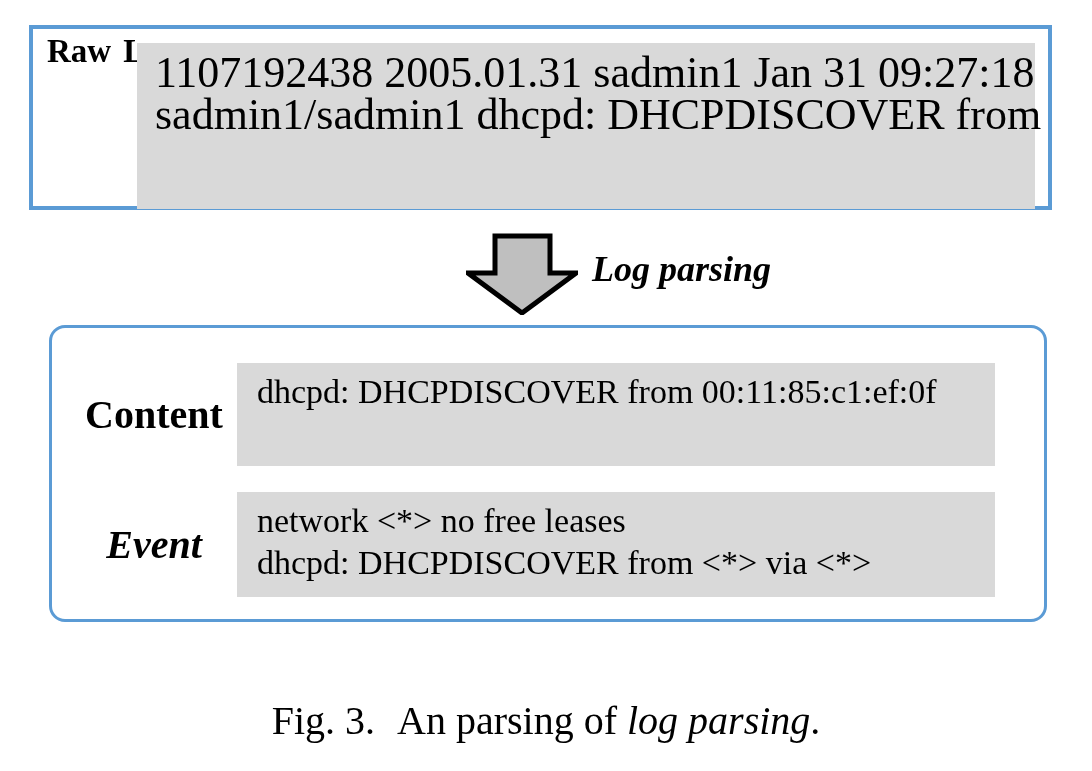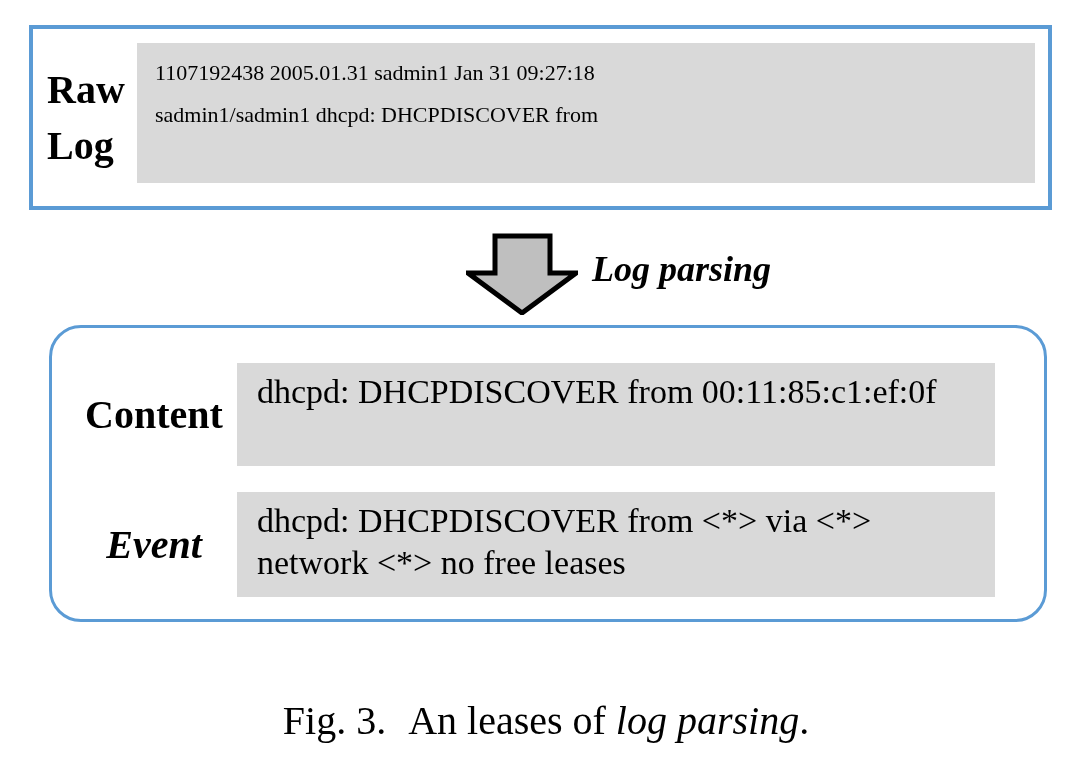--- a/index.html
+++ b/index.html
@@ -27,37 +27,37 @@
     border: 4px solid #5B9BD5;
     box-sizing: border-box;
     background: #ffffff;
   }
   .raw-label {
     position: absolute;
     left: 14px;
     top: 0;
     height: 100%;
     display: flex;
-    flex-direction: column;
+    flex-direction: row;
     justify-content: center;
-    font-size: 40px;
+    font-size: 33px;
     font-weight: bold;
     line-height: 44px;
     gap: 12px;
   }
   .raw-gray {
     position: absolute;
     left: 104px;
     top: 14px;
     width: 898px;
-    height: 140px;
+    height: 166px;
     background: #D9D9D9;
     box-sizing: border-box;
     padding: 9px 0 0 18px;
-    font-size: 22px;
+    font-size: 44px;
     line-height: 42px;
     white-space: nowrap;
   }
 
   
   .arrow-svg {
     position: absolute;
     left: 466px;
     top: 233px;
     width: 112px;
@@ -75,21 +75,21 @@
   }
 
   
   .parsed-box {
     position: absolute;
     left: 49px;
     top: 325px;
     width: 998px;
     height: 297px;
     border: 3px solid #5B9BD5;
-    border-radius: 32px;
+    border-radius: 16px;
     box-sizing: border-box;
     background: #ffffff;
   }
   .row-label {
     position: absolute;
     left: 32px;
     width: 140px;
     display: flex;
     align-items: center;
     justify-content: center;
@@ -149,23 +149,23 @@
   <div class="arrow-label">Log parsing</div>
 
   <div class="parsed-box">
     <div class="row-label content-label">Content</div>
     <div class="row-gray content-gray">
       <div>dhcpd: DHCPDISCOVER from 00:11:85:c1:ef:0f</div>
     </div>
 
     <div class="row-label event-label">Event</div>
     <div class="row-gray event-gray">
+      <div>network &lt;*&gt; no free leases</div>
       <div>dhcpd: DHCPDISCOVER from &lt;*&gt; via &lt;*&gt;</div>
-      <div>network &lt;*&gt; no free leases</div>
     </div>
   </div>
 
   <div class="caption">
-    <span class="fig-prefix">Fig. 3.</span><span>An leases of</span>
+    <span class="fig-prefix">Fig. 3.</span><span>An parsing of</span>
     <span class="cap-italic">log parsing</span><span>.</span>
   </div>
 
 </div>
 
 </body></html>

